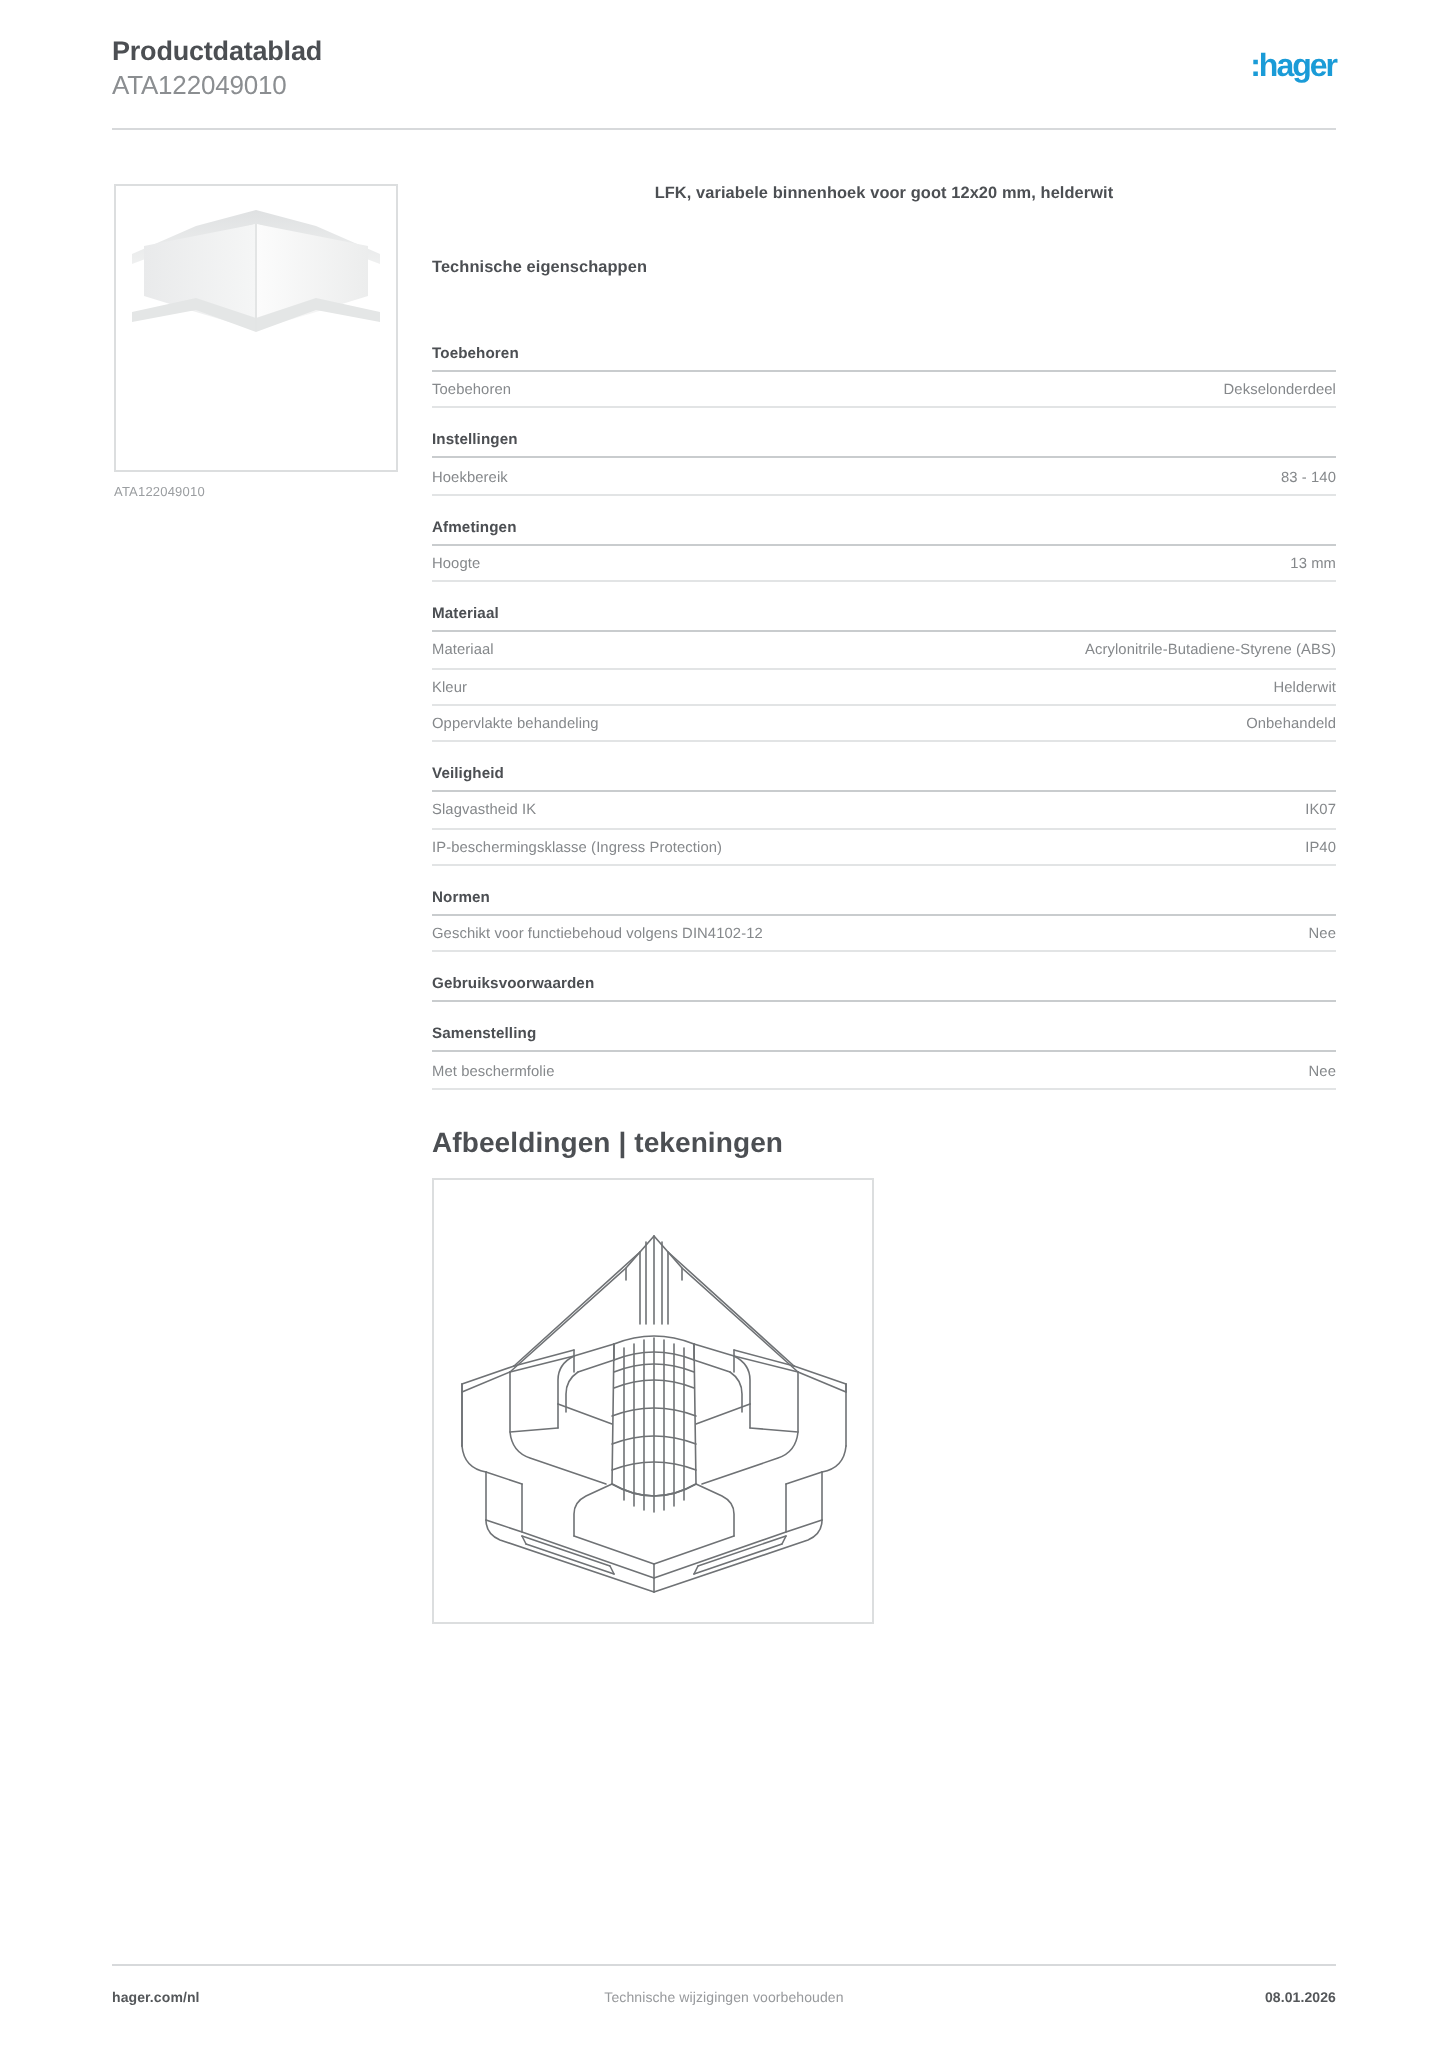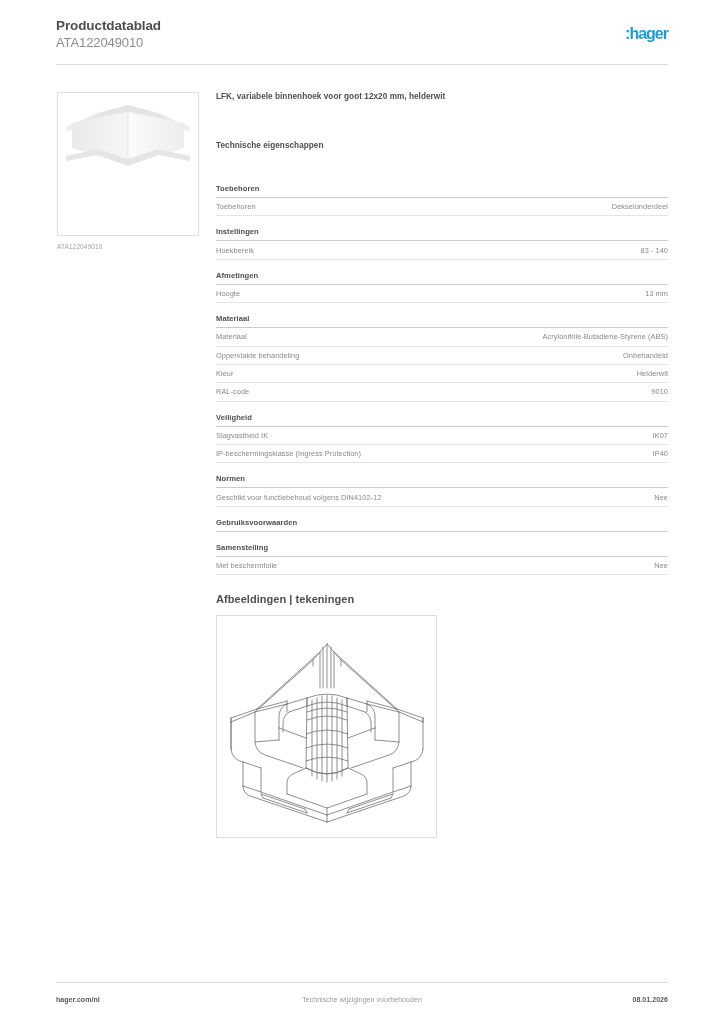--- a/index.html
+++ b/index.html
@@ -94,21 +94,22 @@
     position: absolute;
     left: 216px;
     top: 92px;
     width: 452px;
   }
   .product-name {
     font-size: 8.2px;
     font-weight: bold;
     color: #4c4f53;
     letter-spacing: 0.05px;
-    margin-bottom: 40px;
+    margin-bottom: 28px;
+    text-align: center;
   }
   .block-title {
     font-size: 8.2px;
     font-weight: bold;
     color: #4c4f53;
     letter-spacing: 0.05px;
     margin-bottom: 34px;
   }
 
   .group {
@@ -137,21 +138,21 @@
     white-space: nowrap;
   }
   .row .value {
     text-align: center;
     white-space: nowrap;
     padding-left: 12px;
   }
 
   
   .drawing-title {
-    font-size: 11px;
+    font-size: 14px;
     font-weight: bold;
     color: #4c4f53;
     margin-top: 18px;
     margin-bottom: 10px;
     letter-spacing: 0.05px;
   }
   .drawing-box {
     width: 219px;
     height: 221px;
     border: 1px solid #dcdedf;
@@ -275,30 +276,26 @@
             <span class="value">13 mm</span>
           </div>
         </div>
         <div class="group">
           <div class="group-title">Materiaal</div>
           <div class="row">
             <span class="label">Materiaal</span>
             <span class="value">Acrylonitrile-Butadiene-Styrene (ABS)</span>
           </div>
           <div class="row">
+            <span class="label">Kleur</span>
+            <span class="value">Helderwit</span>
+          </div>
+          <div class="row">
             <span class="label">Oppervlakte behandeling</span>
             <span class="value">Onbehandeld</span>
-          </div>
-          <div class="row">
-            <span class="label">Kleur</span>
-            <span class="value">Helderwit</span>
-          </div>
-          <div class="row">
-            <span class="label">RAL-code</span>
-            <span class="value">9010</span>
           </div>
         </div>
         <div class="group">
           <div class="group-title">Veiligheid</div>
           <div class="row">
             <span class="label">Slagvastheid IK</span>
             <span class="value">IK07</span>
           </div>
           <div class="row">
             <span class="label">IP-beschermingsklasse (Ingress Protection)</span>

